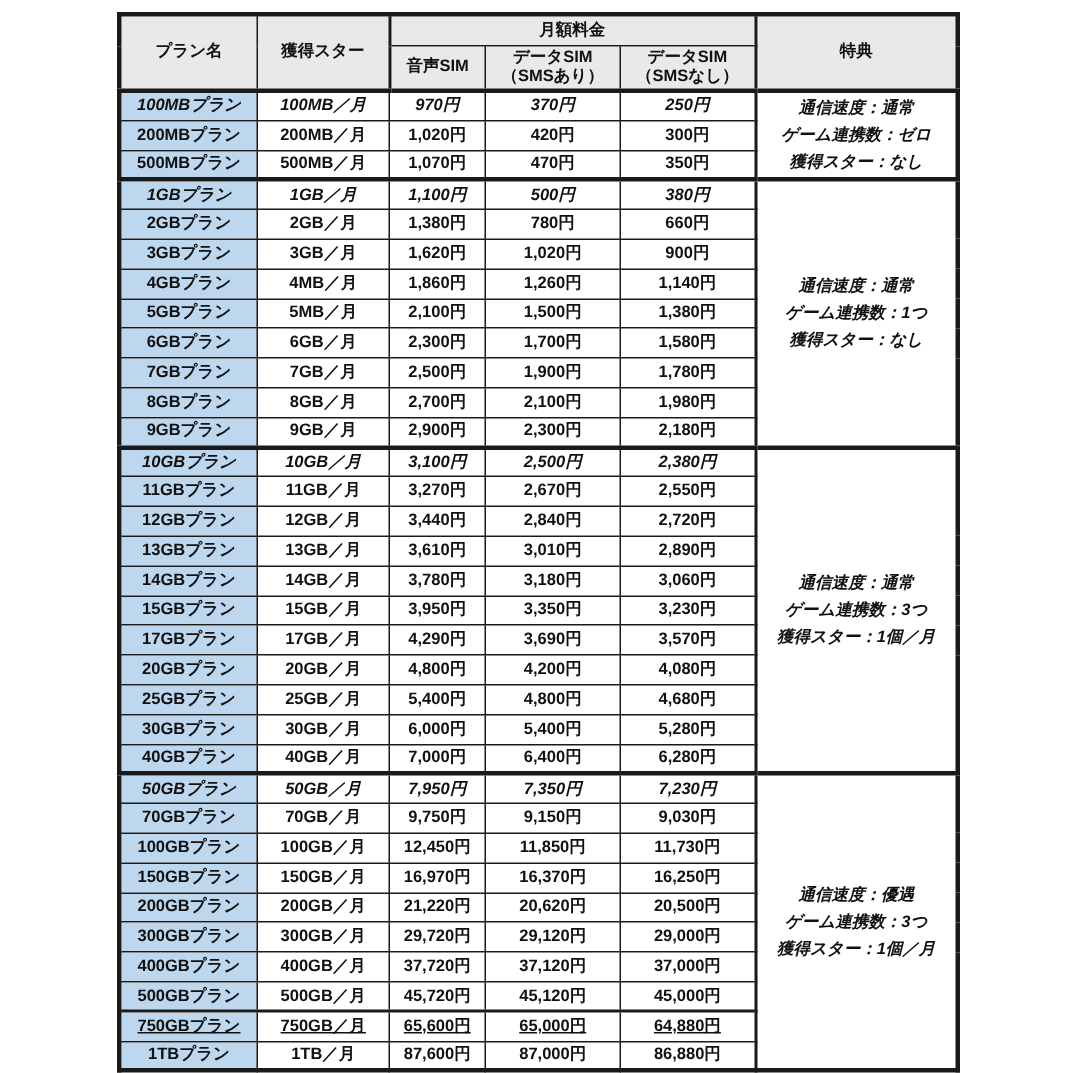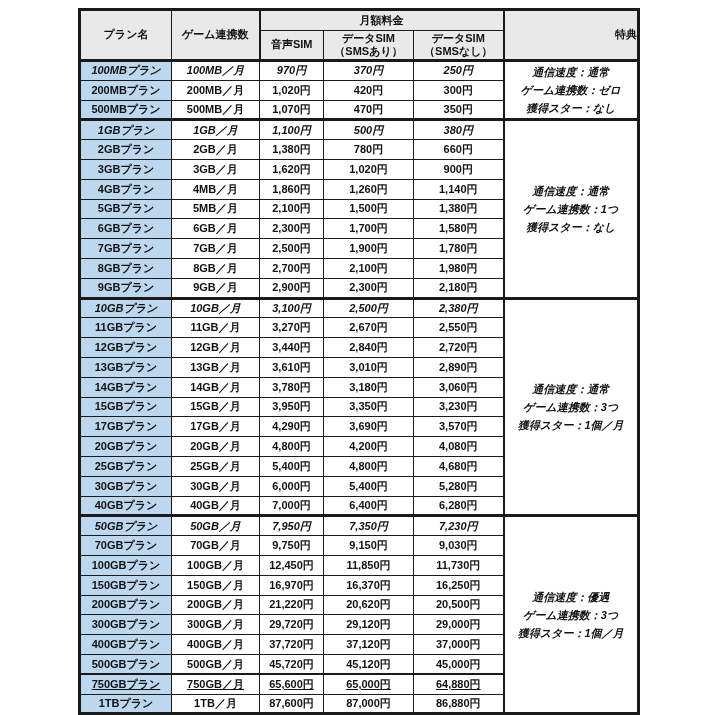--- a/index.html
+++ b/index.html
@@ -30,21 +30,21 @@
   thead th{
     background:var(--header-bg);
     font-size:11px;line-height:1.2;
     white-space:pre-line;
   }
   thead{border-bottom:3px solid var(--border);}
   .h-top th{height:21px;}
   .h-sub th{height:30px;}
   .fee-span{border-left:2px solid var(--border);}
   .voice-th{border-left:2px solid var(--border);margin-left:24px;}
-  .benefit-head{border-left:2px solid var(--border);text-align:right;}
+  .benefit-head{border-left:2px solid var(--border);}
   tbody td{
     height:19.8px;font-size:11px;line-height:1;
     background:#ffffff;padding:0 2px;
   }
   td.plan-cell{background:var(--plan-bg);}
   td.benefit-cell{
     font-size:11px;line-height:1.65;white-space:pre-line;
     border-left:2px solid var(--border);
     vertical-align:middle;
   }
@@ -60,21 +60,21 @@
       <col style="width:92px">
       <col style="width:88px">
       <col style="width:64px">
       <col style="width:90px">
       <col style="width:90px">
       <col style="width:135px">
     </colgroup>
     <thead>
       <tr class="h-top">
         <th rowspan="2">プラン名</th>
-        <th rowspan="2">ゲーム連携数</th>
+        <th rowspan="2">獲得スター</th>
         <th colspan="3" class="fee-span">月額料金</th>
         <th rowspan="2" class="benefit-head">特典</th>
       </tr>
       <tr class="h-sub">
         <th class="voice-th">音声SIM</th>
         <th>データSIM
 （SMSあり）</th>
         <th>データSIM
 （SMSなし）</th>
       </tr>

